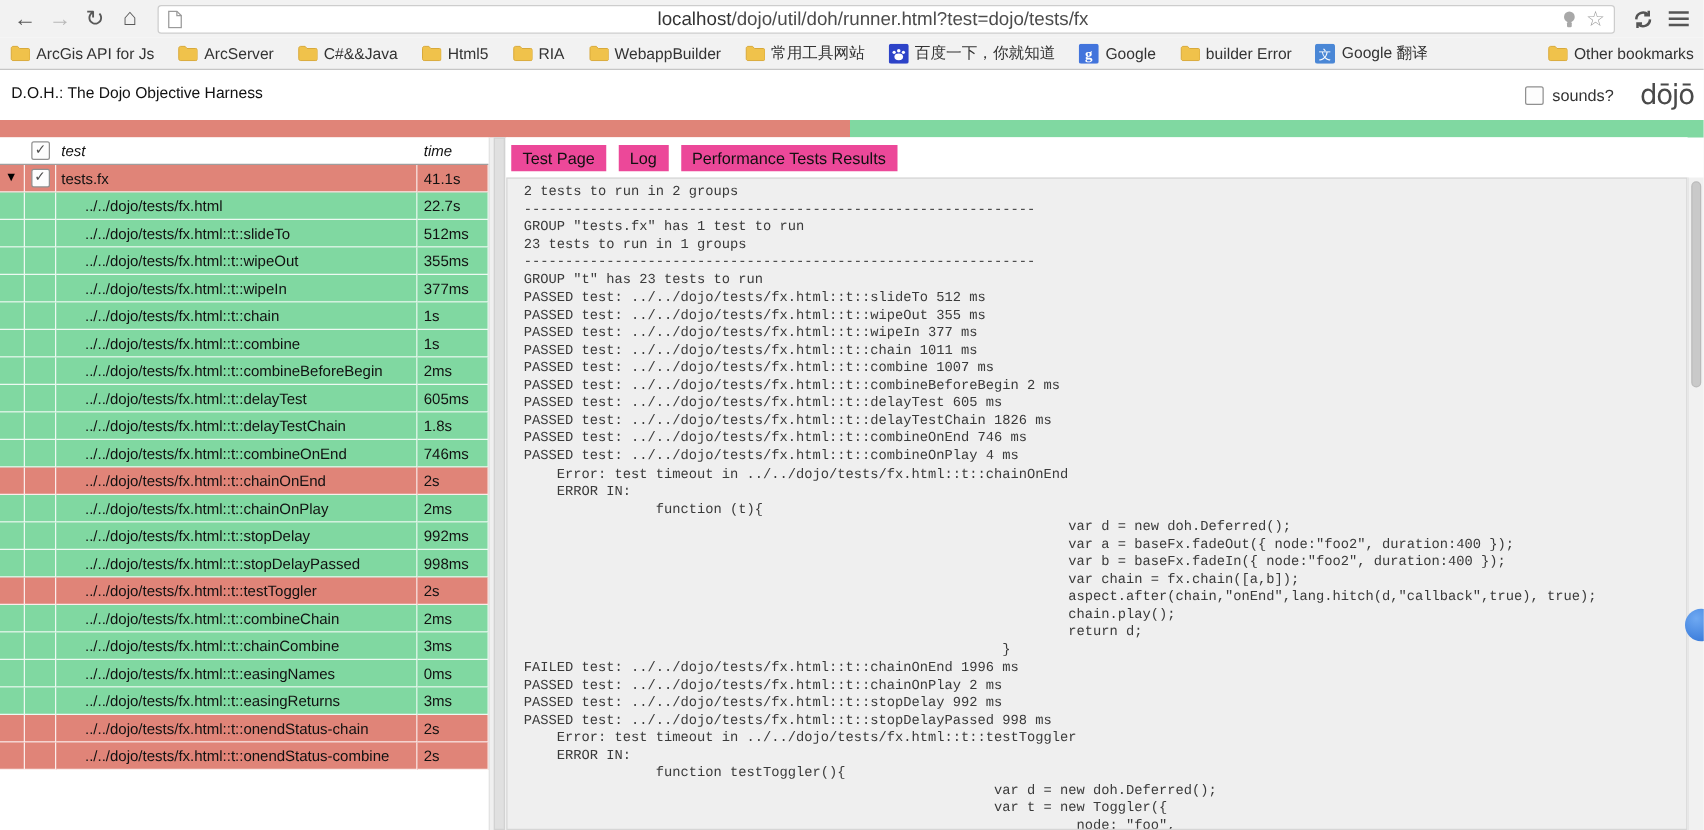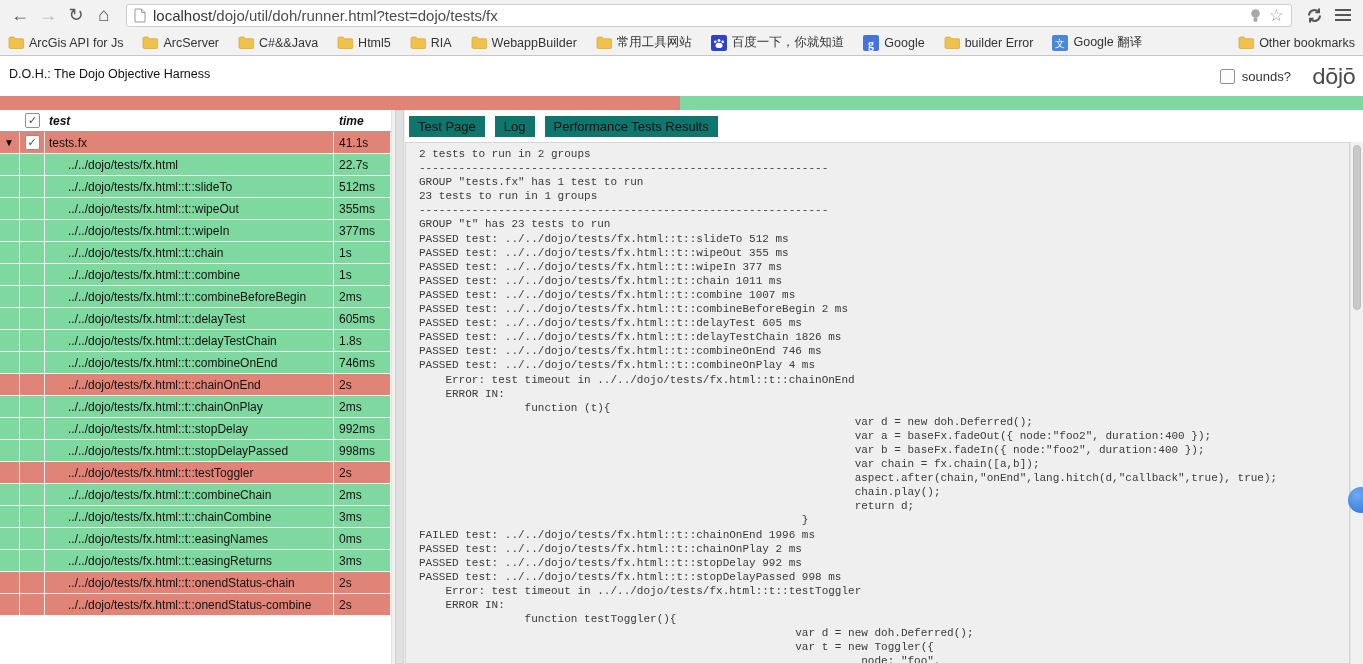--- a/index.html
+++ b/index.html
@@ -8,21 +8,21 @@
     font-family:"Liberation Sans",sans-serif;position:relative;
   }
   
   .toolbar{height:30px;background:#f2f2f2;display:flex;align-items:center;padding:0 6px;}
   .navic{width:28px;text-align:center;font-size:18px;color:#595959;cursor:pointer;line-height:30px;}
   .navic.fwd{color:#b9b9b9;}
   .navic.home{font-size:19px;}
   .urlbar{flex:1;height:21px;margin:0 8px;background:#fff;border:1px solid #cdcdcd;border-radius:3px;
           display:flex;align-items:center;padding:0 7px;}
   .page-ic{display:inline-flex;margin-right:7px;}
-  .url{font-size:15px;color:#333;flex:1;white-space:nowrap;overflow:hidden;}
+  .url{font-size:15px;color:#333;flex:1;white-space:nowrap;overflow:hidden;text-align:center;}
   .url-path{color:#4c4c4c;}
   .bulbic{display:inline-flex;margin:0 6px;}
   .staric{font-size:17px;color:#9e9e9e;margin-left:2px;}
   .recyc{display:inline-flex;margin:0 6px;}
   .menuic{display:inline-flex;flex-direction:column;gap:3px;margin:0 6px;cursor:pointer;}
   .menuic i{display:block;width:16px;height:2px;background:#555;}
   
   .bmbar{height:25px;background:#f2f2f2;border-bottom:1px solid #c6c6c6;display:flex;align-items:center;padding:0 8px;}
   .bmlist{display:flex;align-items:center;gap:19px;flex:1;}
   .bm{display:inline-flex;align-items:center;gap:5px;font-size:12.5px;color:#333;cursor:pointer;white-space:nowrap;}
@@ -40,40 +40,40 @@
   .seg-pass{flex:1;background:var(--pass,#80d8a1);}
   
   .main{position:relative;height:554px;}
   .left-pane{position:absolute;left:0;top:0;bottom:0;width:391px;background:#fff;overflow:hidden;}
   .controls{position:relative;height:31px;background:#fff;}
   .play{position:absolute;left:9px;top:7px;width:0;height:0;cursor:pointer;
         border-left:14px solid #0a0a0a;border-top:8px solid transparent;border-bottom:8px solid transparent;}
   .csep{position:absolute;left:33px;top:0;bottom:0;width:1px;background:#b3b3b3;}
   .status{position:absolute;left:43px;top:4px;font-size:12.5px;color:#222;}
   .thead{display:flex;height:22px;align-items:center;background:#fff;border-bottom:1px solid #9e9e9e;box-sizing:border-box;}
-  .thead .c-name,.thead .c-time{font-style:italic;font-weight:bold;font-size:12px;color:#111;}
+  .thead .c-name,.thead .c-time{font-style:italic;font-weight:normal;font-size:12px;color:#111;}
   .c-exp{width:20px;flex:0 0 20px;display:flex;align-items:center;padding-left:4px;box-sizing:border-box;}
   .c-chk{width:25px;flex:0 0 25px;display:flex;align-items:center;justify-content:center;box-sizing:border-box;}
   .c-name{flex:1;padding-left:4px;box-sizing:border-box;white-space:nowrap;overflow:hidden;}
   .c-name.child{padding-left:23px;}
   .c-time{width:57px;flex:0 0 57px;padding-left:5px;box-sizing:border-box;}
   .trow{display:flex;height:22px;align-items:stretch;font-size:12px;color:#111;}
   .trow .cell{display:flex;align-items:center;border-right:1px solid rgba(255,255,255,.85);
               border-bottom:1px solid rgba(255,255,255,.85);box-sizing:border-box;}
   .trow.failed .cell{background:var(--fail,#e08478);}
   .trow.passed .cell{background:var(--pass,#80d8a1);}
   .exp-ic{font-size:10px;color:#000;}
   .cb{width:13px;height:13px;background:#fdfdfd;border:1px solid #909090;border-radius:2px;
       display:inline-flex;align-items:center;justify-content:center;cursor:pointer;}
   .cb.checked::after{content:"✓";font-size:11px;color:#4c4c4c;line-height:1;}
   .pane-divider{position:absolute;left:391px;top:0;bottom:0;width:14px;background:#f0f0f0;border-left:1px solid #e3e3e3;}
   .pd-thumb{position:absolute;left:3px;right:2px;top:0;bottom:0;background:#e0e0e0;border:1px solid #d2d2d2;box-sizing:border-box;}
   .right-pane{position:absolute;left:405px;top:0;right:13px;bottom:0;background:#fff;}
   .tabs{height:32px;display:flex;align-items:center;gap:10px;padding-left:4px;background:#fff;}
-  .tab{background:#0f766e;color:#111;font-size:13px;padding:3px 9px;cursor:pointer;white-space:nowrap;}
+  .tab{background:#ec4899;color:#111;font-size:13px;padding:3px 9px;cursor:pointer;white-space:nowrap;}
   .log{position:absolute;left:0;top:32px;right:0;bottom:0;margin:0;background:#efefef;
        border:1px solid #d6d6d6;box-sizing:border-box;padding:4px 0 0 13px;
        font-family:"Liberation Mono","DejaVu Sans Mono",monospace;font-size:11px;line-height:14.1px;
        color:#3a3a3a;white-space:pre;overflow:hidden;}
   .vscroll{position:absolute;right:0;top:32px;bottom:0;width:13px;background:#f1f1f1;border-left:1px solid #e2e2e2;box-sizing:border-box;}
   .vthumb{position:absolute;left:2px;right:2px;top:3px;height:165px;background:#c9c9c9;border:1px solid #bababa;border-radius:6px;box-sizing:border-box;}
   .bluedot{position:absolute;right:-11px;top:377px;width:26px;height:26px;border-radius:50%;
            background:radial-gradient(circle at 35% 30%,#6fa9f2,#2b6fd4);z-index:6;cursor:pointer;}
 </style>
 </head>

